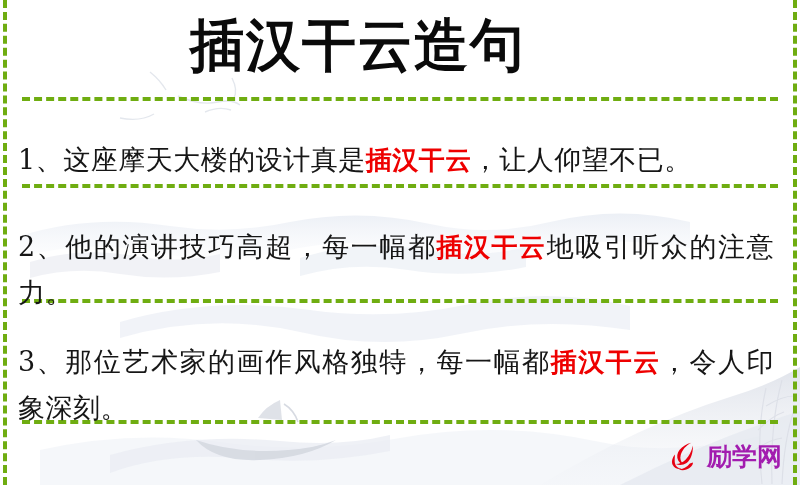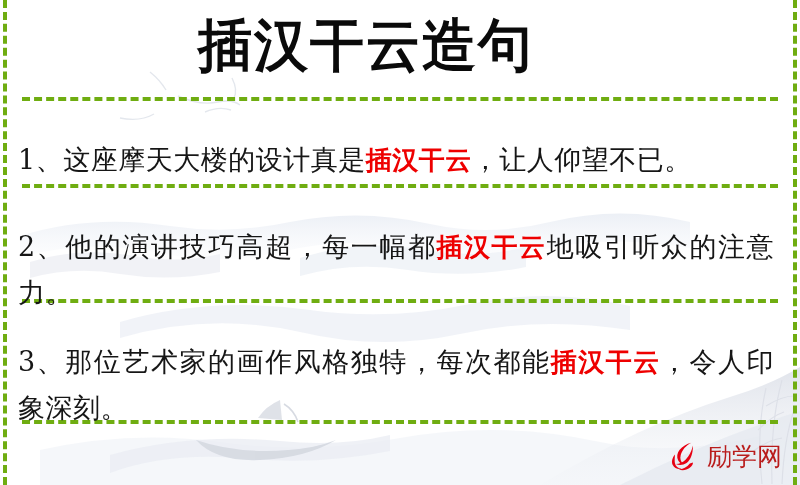--- a/index.html
+++ b/index.html
@@ -58,21 +58,20 @@
   .divider.d4 { top: 420px; }
 
   
   .title {
     position: absolute;
     top: 14px;
     left: 0;
     width: 716px;
     text-align: center;
     z-index: 6;
-    padding-left: 8px;
   }
   .title-text {
     display: inline-block;
     font-family: "DejaVu Serif", "Liberation Serif", serif;
     font-weight: bold;
     font-size: 54px;
     line-height: 62px;
     letter-spacing: 2px;
     color: #0a0a0a;
     transform: scaleY(1.06);
@@ -111,24 +110,24 @@
     right: 18px;
     bottom: 12px;
     display: flex;
     align-items: center;
     gap: 5px;
     z-index: 7;
   }
   .logo-mark { width: 34px; height: 34px; display: block; }
   .logo-text {
     font-family: "DejaVu Sans", "Liberation Sans", sans-serif;
-    font-weight: normal;
+    font-weight: bold;
     font-size: 25px;
     line-height: 27px;
-    color: #b91c1c;
+    color: #a21caf;
     letter-spacing: 0px;
   }
 </style>
 </head>
 <body>
 
 <div id="page">
 
   <div class="wash-layer">
     <svg viewBox="0 0 800 485" xmlns="http://www.w3.org/2000/svg">
@@ -196,21 +195,21 @@
 
     <p class="sentence s1">
       <span>1、</span><span>这座摩天大楼的设计真是</span><span class="idiom">插汉干云</span><span>，让人仰望不已。</span>
     </p>
 
     <p class="sentence s2">
       <span>2、</span><span>他的演讲技巧高超，每一幅都</span><span class="idiom">插汉干云</span><span>地吸引听众的注意力。</span>
     </p>
 
     <p class="sentence s3">
-      <span>3、</span><span>那位艺术家的画作风格独特，每次都能</span><span class="idiom">插汉干云</span><span>，令人印象深刻。</span>
+      <span>3、</span><span>那位艺术家的画作风格独特，每一幅都</span><span class="idiom">插汉干云</span><span>，令人印象深刻。</span>
     </p>
 
   </div>
 
   <div class="logo">
     <svg class="logo-mark" viewBox="0 0 64 64">
       <path d="M44 7 C34 12 27 20 24 30 C22 37 24 43 29 47 C25 47 21 44 19 40 C16 34 17 26 22 20 C27 14 35 9 44 7 Z" fill="#e60012"></path>
       <path d="M47 12 C44 23 40 32 33 39 C28 44 22 47 15 47 C21 50 29 49 35 45 C43 39 47 27 47 12 Z" fill="#e60012"></path>
       <path d="M13 29 C8 35 6 43 9 49 C12 55 19 58 26 56 C19 55 14 51 13 45 C12 40 13 34 13 29 Z" fill="#e60012"></path>
       <path d="M41 46 C36 53 28 57 20 57 C26 60 35 59 41 54 C45 51 47 48 47 44 Z" fill="#e60012"></path>

